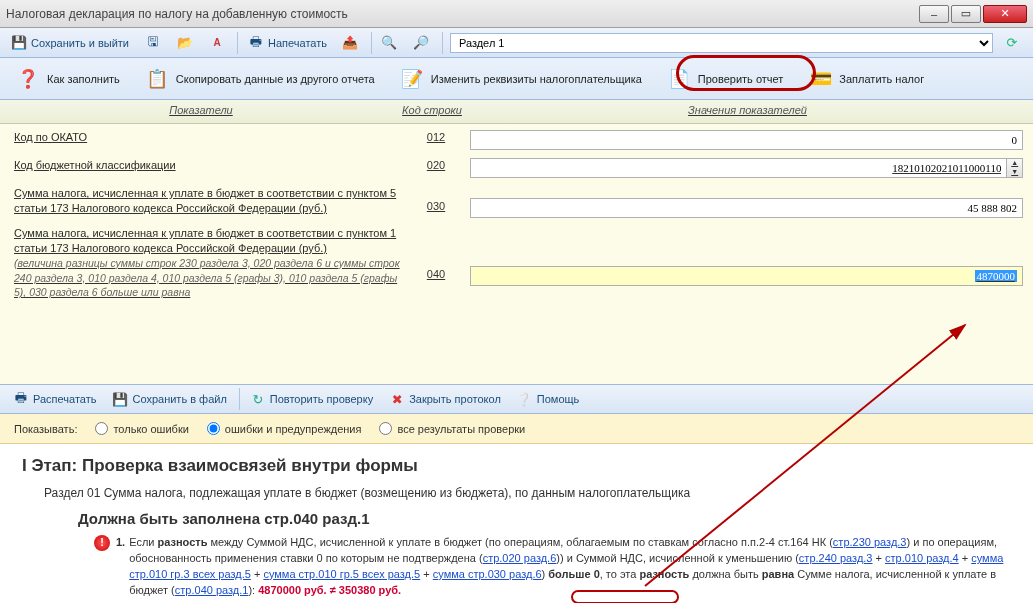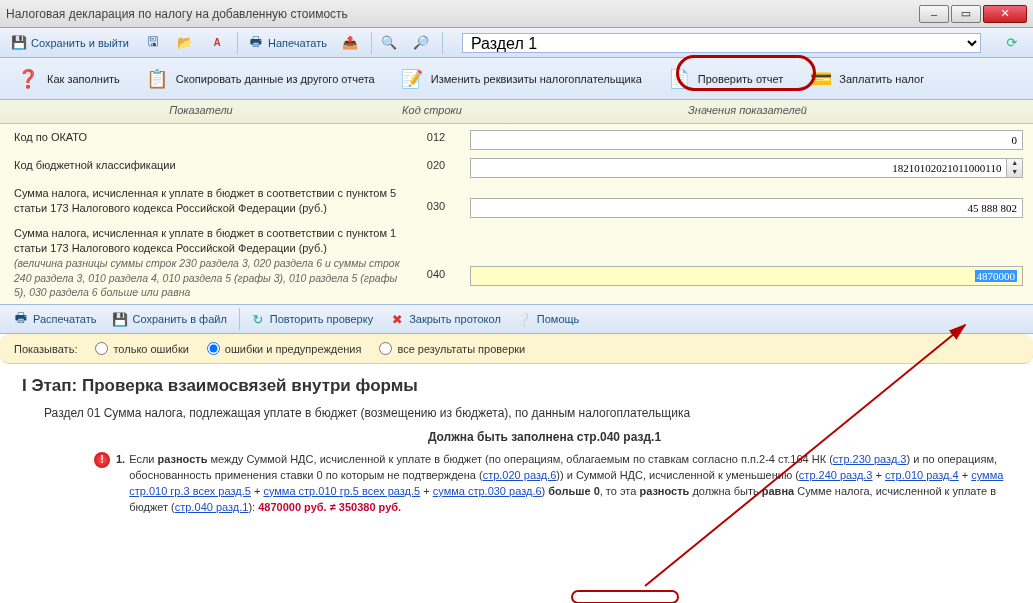--- a/index.html
+++ b/index.html
@@ -8,59 +8,59 @@
 
 .win-title { height: 28px; background: linear-gradient(#efefef,#dcdcdc); border-bottom: 1px solid #a0a0a0; display: flex; align-items: center; padding: 0 6px; }
 .win-title-text { color: #444; font-size: 12px; }
 .win-btns { margin-left: auto; display: flex; gap: 0; }
 .win-btn { width: 30px; height: 18px; border: 1px solid #7a7a7a; border-radius: 2px; margin-left: 2px; display: flex; align-items: center; justify-content: center; font-size: 11px; background: linear-gradient(#f8f8f8,#d8d8d8); cursor: pointer; }
 .win-btn.close { width: 44px; background: linear-gradient(#e67,#c22); color: #fff; border-color: #811; }
 
 
 .toolbar { height: 30px; background: linear-gradient(#eef3fb,#d7e4f6); border-bottom: 1px solid #9fb8db; display: flex; align-items: center; padding: 0 4px; }
 .tbtn { display: inline-flex; align-items: center; gap: 4px; padding: 3px 6px; margin-right: 2px; border: 1px solid transparent; border-radius: 3px; cursor: pointer; color: #1a4d7a; }
-.sectsel { flex: 1; height: 20px; border: 1px solid #9fb8db; background: #fff; padding: 0 4px; font-size: 16px; margin: 0 16px; }
+.sectsel { flex: 1; height: 20px; border: 1px solid #9fb8db; background: #fff; padding: 0 4px; font-size: 11px; margin: 0 4px; }
 .ticon { width: 16px; height: 16px; display: inline-flex; align-items: center; justify-content: center; font-size: 13px; }
 .sep { width: 1px; height: 22px; background: #b0c4e0; margin: 0 3px; }
 
 
 .bigbar { height: 42px; background: linear-gradient(#e9f1fb,#dce8f7); border-bottom: 1px solid #9fb8db; display: flex; align-items: center; padding: 0 6px; gap: 4px; }
 .bigbtn { display: inline-flex; align-items: center; gap: 6px; padding: 4px 10px; border: 1px solid transparent; border-radius: 4px; cursor: pointer; color: #222; }
 .bigicon { width: 24px; height: 24px; display: inline-flex; align-items: center; justify-content: center; font-size: 18px; }
 .highlight-oval { position: absolute; border: 3px solid #b40000; border-radius: 20px; pointer-events: none; left: 676px; top: 55px; width: 140px; height: 36px; }
 
 
-.gridwrap { background: #fcfce8; height: 204px; overflow: hidden; position: relative; }
+.gridwrap { background: #fcfce8; height: 284px; overflow: hidden; position: relative; text-decoration: underline; }
 .ghdr { display: flex; height: 24px; background: linear-gradient(#f4f6e6,#ecefd7); border-bottom: 1px solid #c8c8a8; font-style: italic; color: #555; }
 .col-ind { width: 402px; text-align: center; padding-top: 4px; }
 .col-code { width: 60px; text-align: center; padding-top: 4px; }
 .col-val { flex: 1; text-align: center; padding-top: 4px; }
 
 .grow { display: flex; align-items: flex-start; padding: 6px 6px 2px 14px; }
 .grow .label { width: 392px; line-height: 1.35; color: #2a2a2a; }
 .grow .code { width: 60px; text-align: center; padding-top: 1px; }
 .grow .valwrap { flex: 1; padding: 0 4px; }
 .valinput { width: 100%; height: 20px; border: 1px solid #b0b0b0; background: #fff; padding: 0 5px; text-align: right; font-family: Tahoma; font-size: 11px; }
 .valinput.left { text-align: right; }
 .valinput.yel { background: #ffffc5; }
 .sel { background: #3399ff; color: #fff; padding: 0 2px; margin-left: 23px; }
 .notetext { font-style: italic; color: #666; font-size: 10.5px; }
 .spin { width: 16px; height: 20px; border: 1px solid #b0b0b0; border-left: none; background: linear-gradient(#f8f8f8,#e0e0e0); display: flex; flex-direction: column; }
 .spin div { flex:1; font-size:7px; text-align:center; line-height:8px; cursor:pointer; }
 
 
 .lowerbar { height: 30px; background: linear-gradient(#eef3fb,#d8e5f5); border-top: 1px solid #9fb8db; border-bottom: 1px solid #9fb8db; display: flex; align-items: center; padding: 0 6px; }
-.filterbar { height: 30px; background: #fdf5cf; border-bottom: 1px solid #e0d090; display: flex; align-items: center; padding: 0 14px; gap: 18px; border-radius: 9px; }
+.filterbar { height: 30px; background: #fdf5cf; border-bottom: 1px solid #e0d090; display: flex; align-items: center; padding: 0 14px; gap: 18px; }
 .filterbar label { display: inline-flex; align-items: center; gap: 5px; cursor: pointer; }
 
 
 .results { padding: 12px 22px; overflow: hidden; height: 185px; position: relative; }
 .h1 { font-size: 17px; font-weight: bold; margin-bottom: 10px; }
 .h2 { font-size: 12px; font-weight: normal; margin: 0 0 10px 22px; }
-.h3 { font-size: 12px; font-weight: bold; margin: 0 0 8px 56px; text-align: center; }
+.h3 { font-size: 15px; font-weight: bold; margin: 0 0 8px 56px; }
 .item { display: flex; margin-left: 72px; line-height: 1.45; }
 .bullet { width: 16px; height: 16px; border-radius: 8px; background: radial-gradient(#f55,#c00); color:#fff; font-weight:bold; font-size:11px; text-align:center; line-height:15px; margin-right:6px; flex-shrink:0; }
 .num { font-weight: bold; margin-right: 4px; }
 .lnk { color: #1a4dcc; text-decoration: underline; }
 .bright { color: #cc0033; font-weight: bold; }
 
 
 .arrow-svg { position: absolute; left: 0; top: 0; pointer-events: none; z-index: 10; }
 .small-oval { position:absolute; border:2px solid #b40000; border-radius:10px; left:571px; top:590px; width:108px; height:14px; pointer-events:none; z-index:11; }
 </style>

